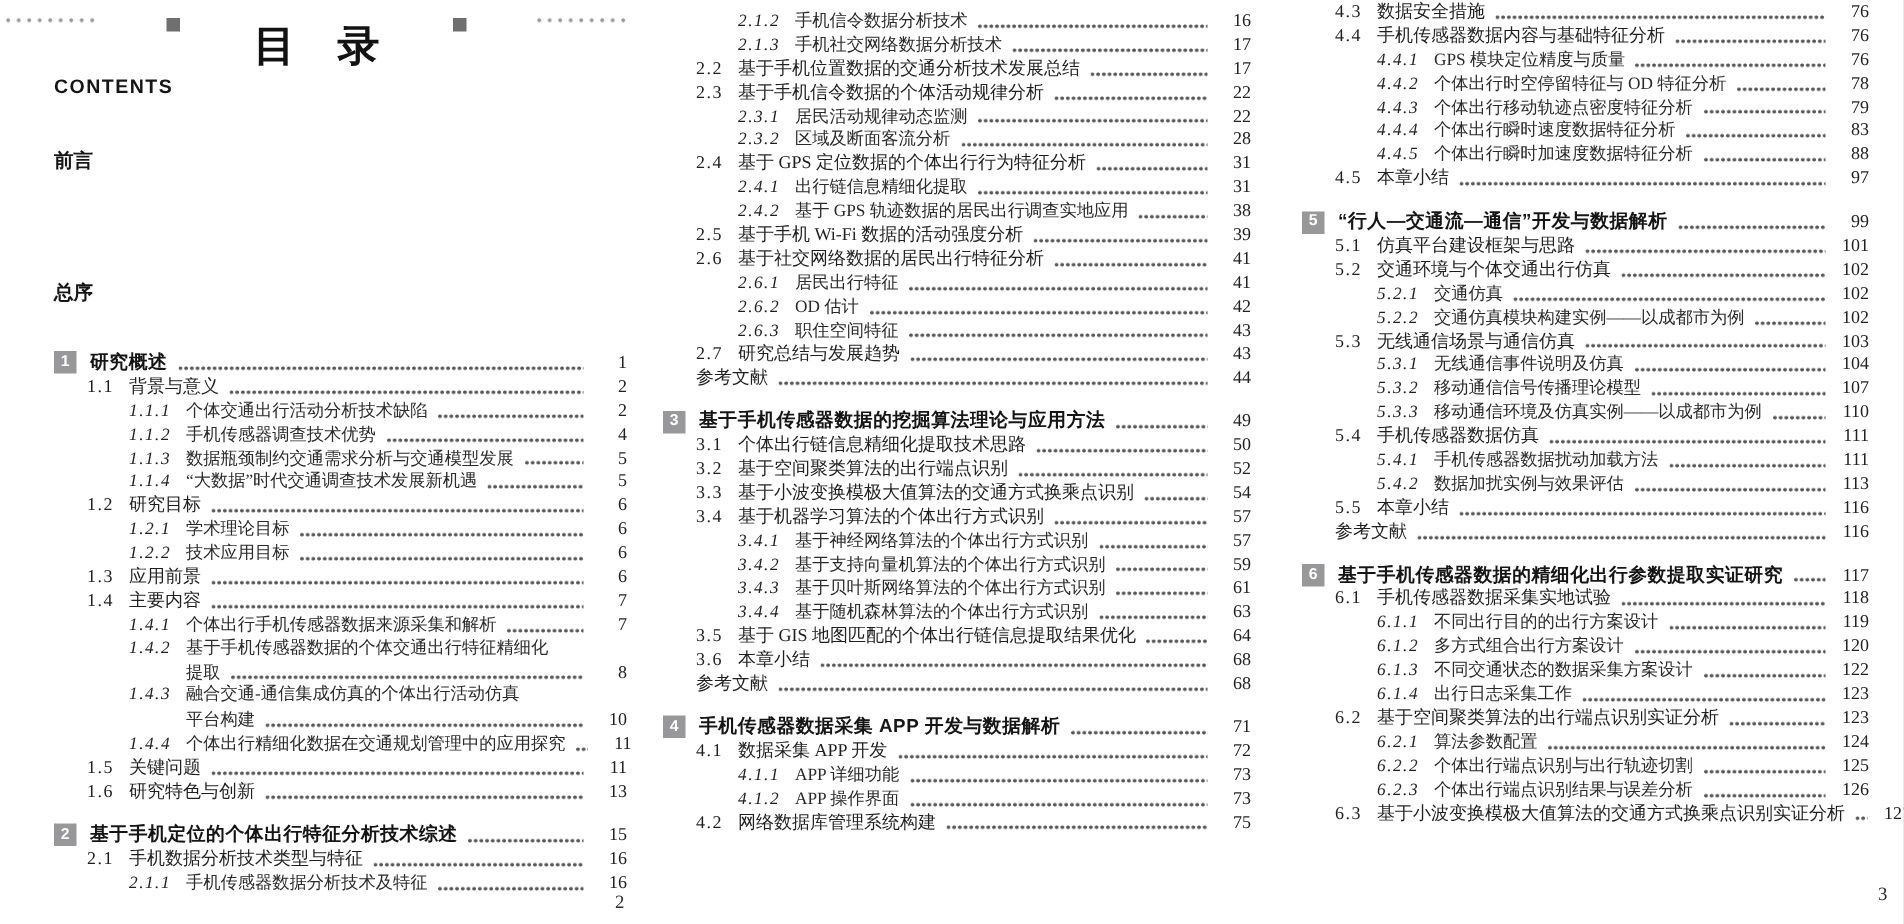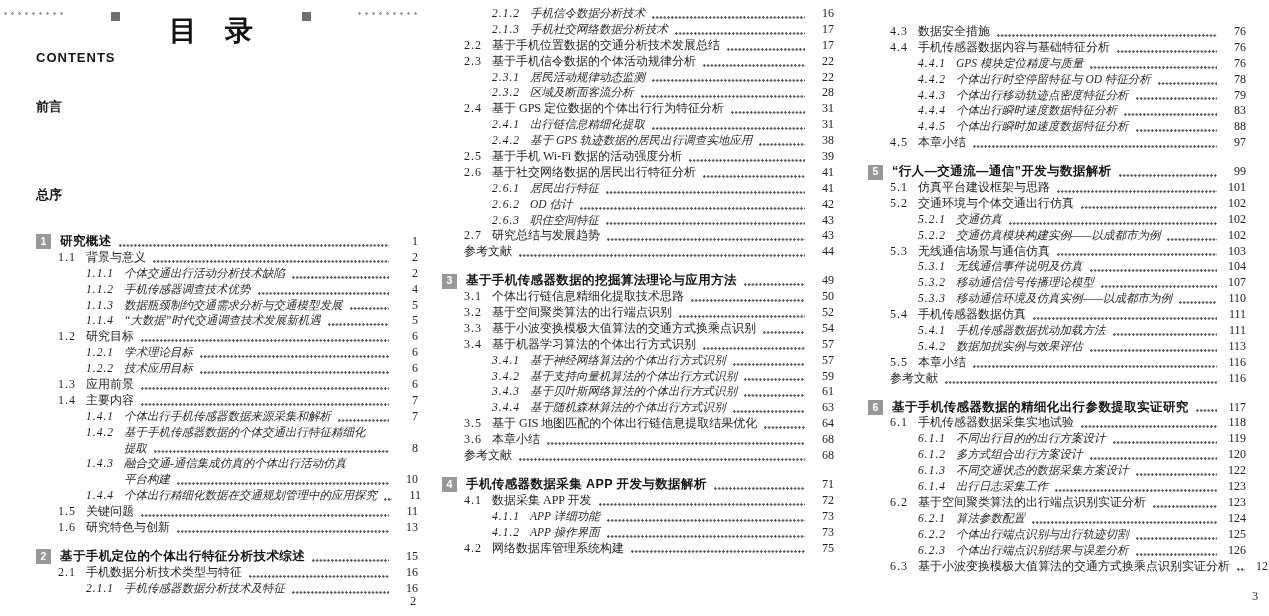--- a/index.html
+++ b/index.html
@@ -3,21 +3,21 @@
 <meta charset="utf-8">
 <style>
   html,body{margin:0;padding:0;background:#d9d9d9;}
   .sheet{
     position:relative;width:1269px;height:616px;background:#ffffff;
     font-family:"Liberation Serif",serif;color:#1f1f1f;overflow:hidden;
   }
   .col{position:absolute;top:0;display:flex;flex-direction:column;}
   #col1{left:36px;width:382px;}
   #col2{left:442px;width:392px;padding-top:6px;justify-content:flex-end;}
-  #col3{left:868px;width:378px;padding-top:24px;}
+  #col3{left:868px;width:378px;padding-top:0;}
 
   
   .title-row{display:flex;margin-top:12px;height:38px;margin-left:-32px;width:calc(100% + 32px);gap:37px;}
   .trule{flex:1;height:3px;background-image:radial-gradient(circle at 1.5px 1.5px,#9a9a9a 1.1px,rgba(0,0,0,0) 1.5px);background-size:7px 3px;background-repeat:repeat-x;}
   .tsq{width:9px;height:9px;background:#6f6f6f;margin:0 10px;flex:0 0 9px;}
   .ttl{font-family:"Liberation Sans",sans-serif;font-weight:bold;font-size:28px;color:#121212;margin:0 2px;white-space:nowrap;}
   .subtitle{text-align:left;font-family:"Liberation Sans",sans-serif;font-weight:bold;font-size:13px;letter-spacing:1px;height:16px;line-height:16px;color:#161616;}
 
   
   .front{font-family:"Liberation Sans",sans-serif;font-weight:bold;font-size:13px;height:16px;line-height:16px;color:#161616;}
@@ -32,21 +32,21 @@
   .badge{align-self:center;width:15px;height:15px;flex:0 0 15px;background:#98989a;color:#ffffff;
     font-family:"Liberation Sans",sans-serif;font-weight:bold;font-size:10.5px;
     display:flex;align-items:center;justify-content:center;margin-right:9px;}
   .chap-lbl{font-family:"Liberation Sans",sans-serif;font-weight:bold;font-size:12.5px;letter-spacing:.4px;color:#151515;}
   .l2,.ref{padding-left:22px;}
   .l3{padding-left:50px;}
   .cont{padding-left:88px;}
   .num{letter-spacing:1px;margin-right:10px;font-size:12px;flex:0 0 auto;}
   .l3-num{font-style:italic;font-size:11.5px;}
   .lbl{font-size:12px;flex:0 0 auto;}
-  .l3-lbl,.cont-lbl{font-style:italic;font-size:11.5px;color:#2a2a2a;}
+  .l3-lbl,.cont-lbl{font-size:11.5px;color:#2a2a2a;}
   .leader{flex:1 1 auto;min-width:8px;height:3px;align-self:flex-end;margin:0 5px 3px 7px;
     background-image:radial-gradient(circle at 1.3px 1.5px,#575757 1px,rgba(0,0,0,0) 1.4px);
     background-size:3.8px 3px;background-repeat:repeat-x;}
   .pg{min-width:24px;text-align:right;font-size:12px;flex:0 0 auto;color:#222;}
 
   
   .folio{position:absolute;font-size:12.5px;color:#2b2b2b;}
   #folio-left{left:410px;top:594px;}
   #folio-right{left:1252px;top:589px;}
 </style>

